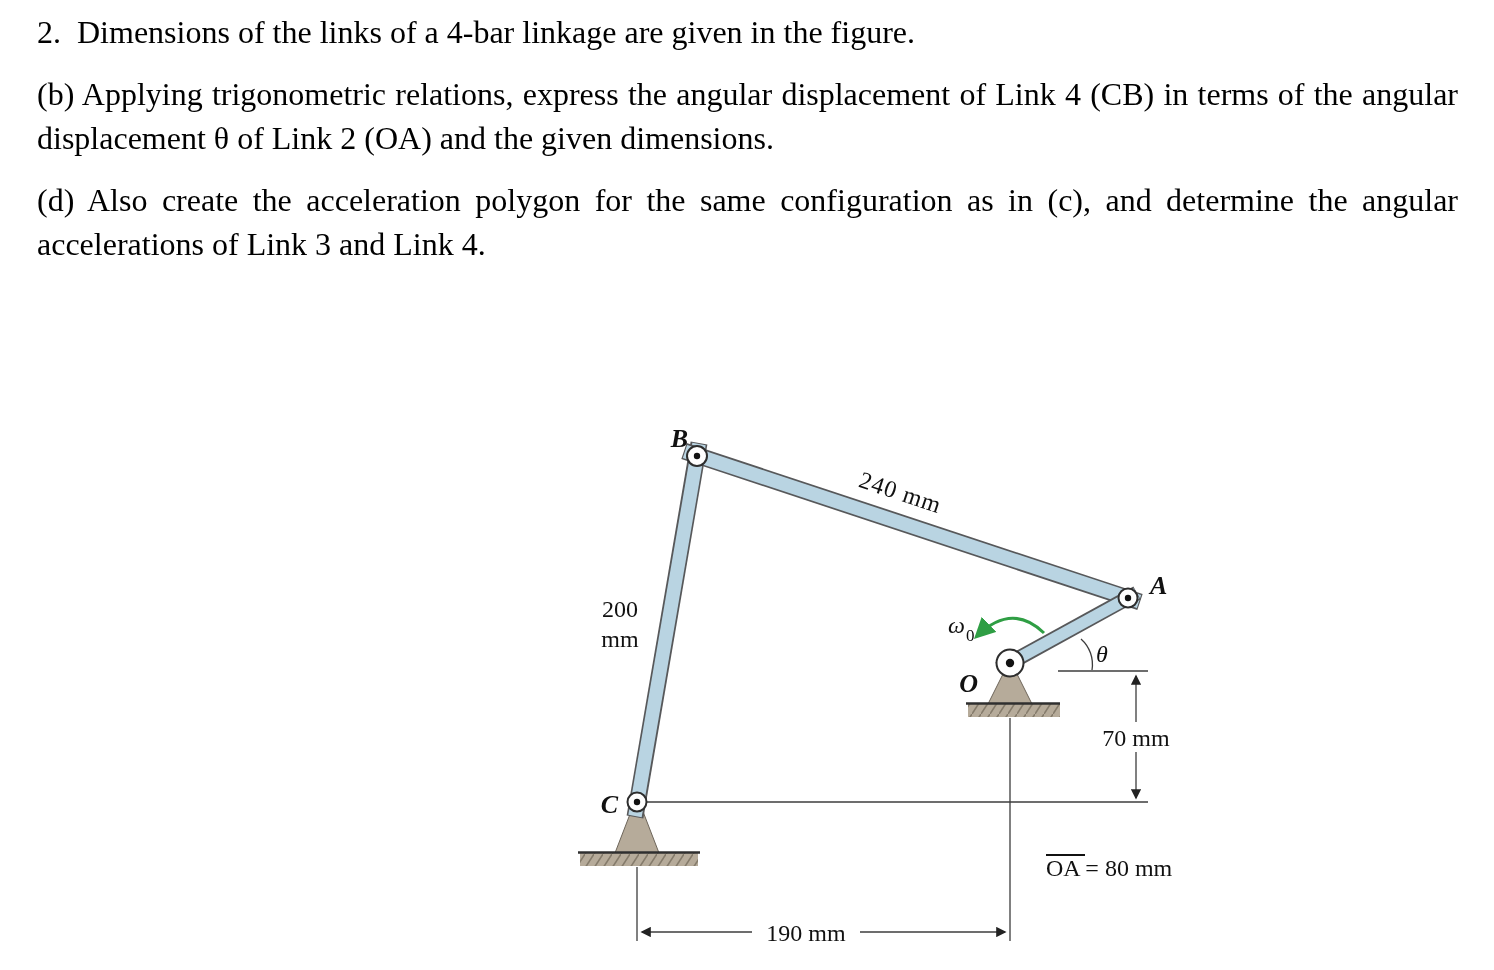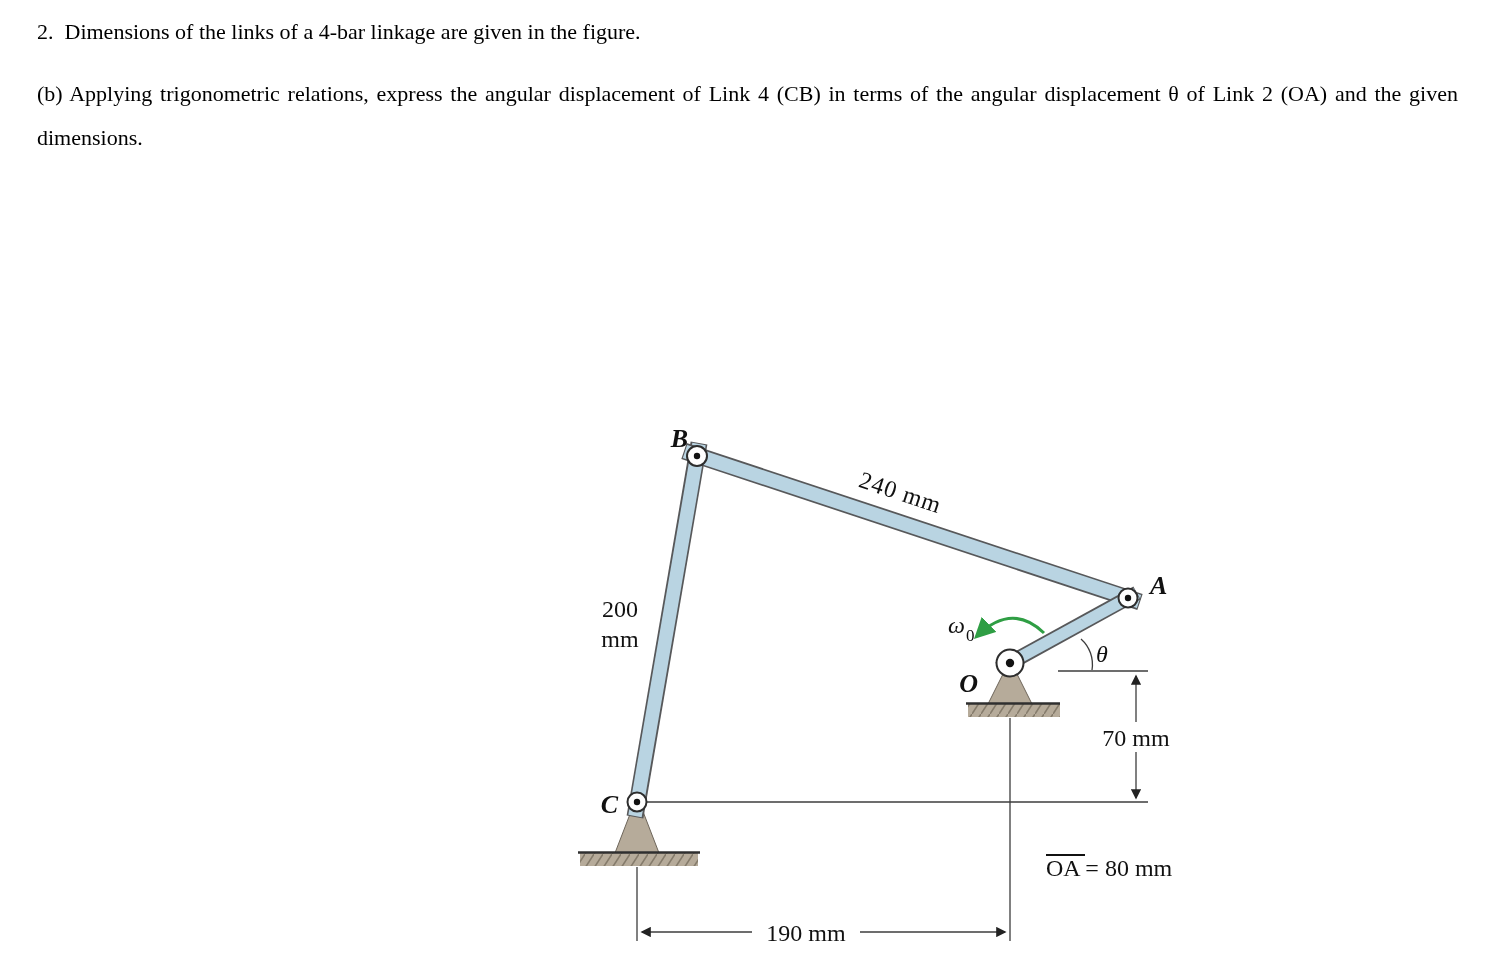--- a/index.html
+++ b/index.html
@@ -5,33 +5,34 @@
   html, body { margin: 0; padding: 0; }
   body {
     width: 1494px; height: 970px;
     background: #ffffff;
     position: relative;
     overflow: hidden;
     font-family: "Liberation Serif", "DejaVu Serif", serif;
     color: #000;
   }
   .textblock { position: absolute; left: 37px; top: 10px; width: 1421px; }
-  .para { font-size: 22px; line-height: 44px; margin: 0 0 18px 0; }
+  .para { font-size: 32px; line-height: 44px; margin: 0 0 18px 0; }
   .just { text-align: justify; font-family: Liberation Serif, serif; }
   svg text { font-family: "Liberation Serif", "DejaVu Serif", serif; fill: #111; }
   .jointlbl { font-size: 26px; font-style: italic; font-weight: bold; }
   .dimlbl   { font-size: 24px; }
   .symlbl   { font-size: 24px; font-style: italic; }
 </style>
 </head>
 <body>
 
 <div class="textblock">
   <p class="para">2.&nbsp; Dimensions of the links of a 4-bar linkage are given in the figure.</p>
   <p class="para just">(b) Applying trigonometric relations, express the angular displacement of Link 4 (CB) in terms of the angular displacement θ of Link 2 (OA) and the given dimensions.</p>
+  <p class="para just">(d) Also create the acceleration polygon for the same configuration as in (c), and determine the angular accelerations of Link 3 and Link 4.</p>
 </div>
 
 <svg width="1494" height="550" viewBox="0 420 1494 550" style="position:absolute;left:0;top:420px;">
   <defs>
     <marker id="arr" viewBox="0 0 10 10" refX="8.5" refY="5" markerWidth="8" markerHeight="8" orient="auto">
       <path d="M0,0 L10,5 L0,10 z" fill="#222"></path>
     </marker>
     <marker id="arrG" viewBox="0 0 10 10" refX="8" refY="5" markerWidth="7" markerHeight="7" orient="auto">
       <path d="M0,0 L10,5 L0,10 z" fill="#2f9e44"></path>
     </marker>

